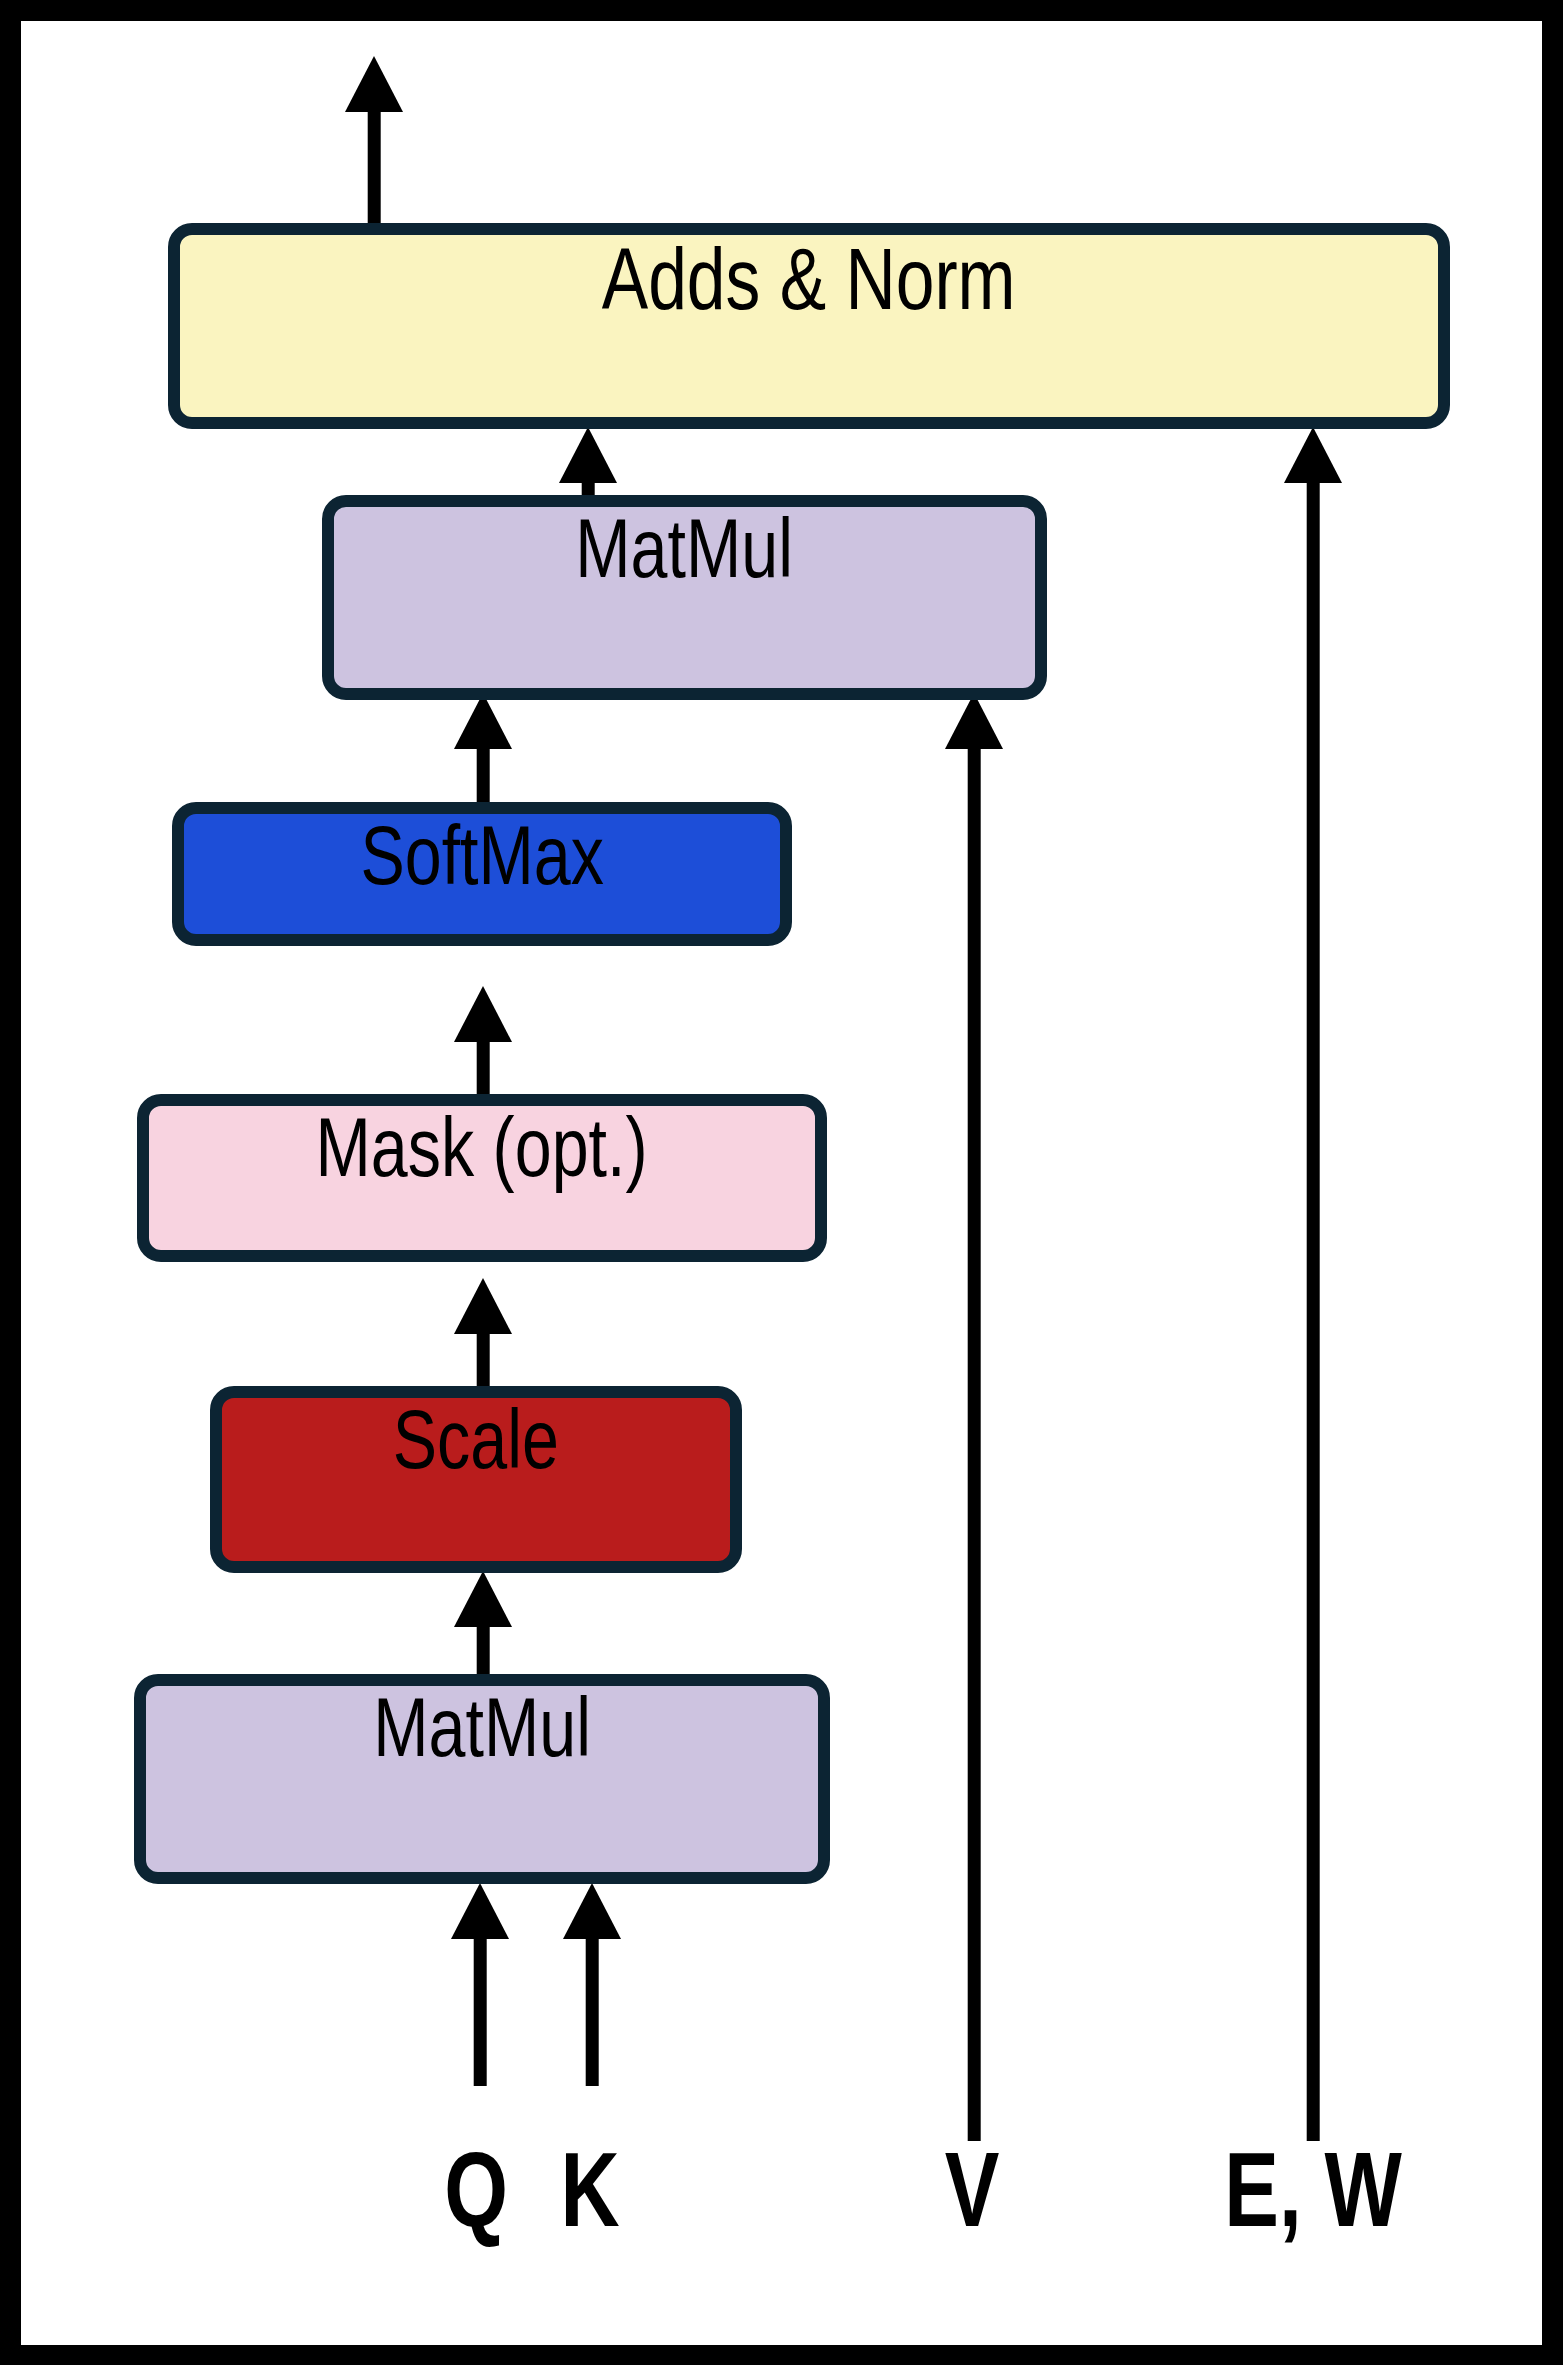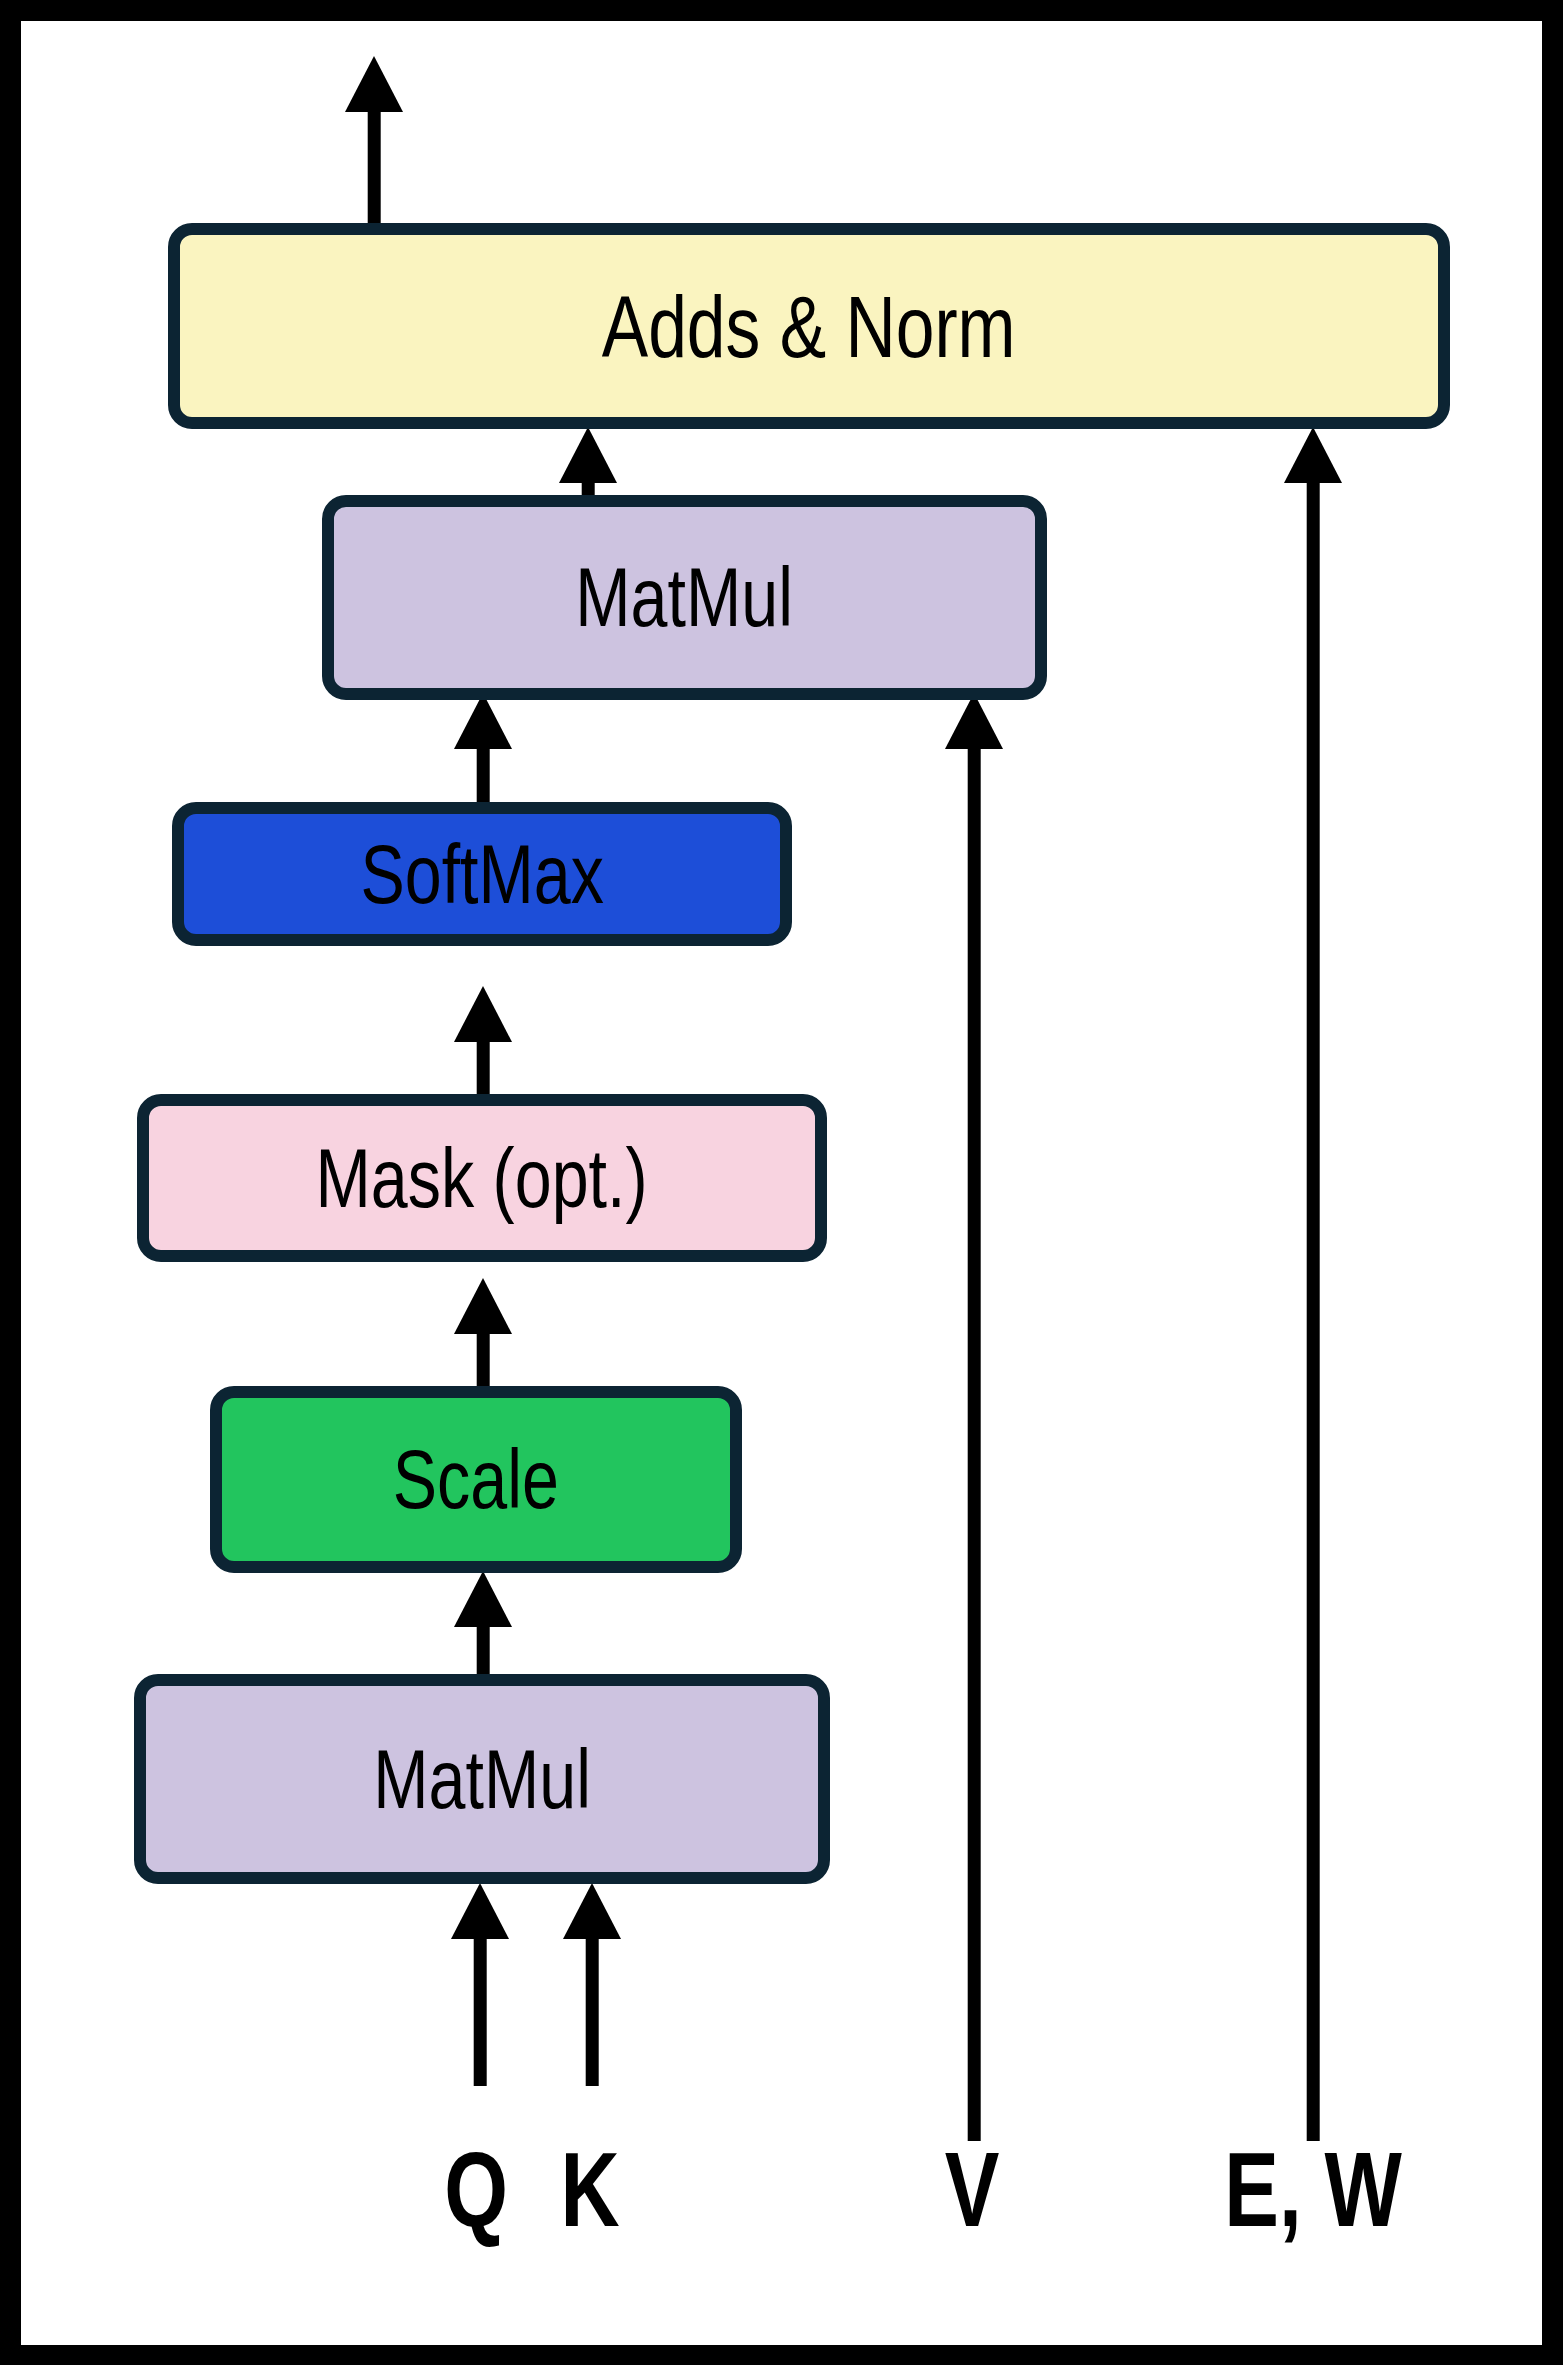--- a/index.html
+++ b/index.html
@@ -31,21 +31,21 @@
     overflow: hidden;
   }
 
   
   .node {
     position: absolute;
     box-sizing: border-box;
     border: 12.6px solid #0c2433;
     border-radius: 24px;
     display: flex;
-    align-items: center;
+    align-items: flex-start;
     justify-content: center;
     z-index: 5;
   }
   .node .label {
     font-family: "Liberation Sans Narrow", "Liberation Sans", sans-serif;
     font-weight: 400;
     color: #000000;
     line-height: 1;
     white-space: nowrap;
     transform: scaleX(0.80);
@@ -146,21 +146,21 @@
         </div>
         <div class="node" style="left: 301px; top: 474px; width: 725px; height: 205px; background: rgb(205, 195, 224); border-color: rgb(12, 36, 51);">
           <span class="label" style="font-size: 83px;">MatMul</span>
         </div>
         <div class="node" style="left: 151px; top: 781px; width: 620px; height: 144px; background: #1d4ed8; border-color: rgb(12, 36, 51);">
           <span class="label" style="font-size: 83px;">SoftMax</span>
         </div>
         <div class="node" style="left: 116px; top: 1073px; width: 690px; height: 168px; background: rgb(248, 211, 224); border-color: rgb(12, 36, 51);">
           <span class="label" style="font-size: 83px;">Mask (opt.)</span>
         </div>
-        <div class="node" style="left: 189px; top: 1365px; width: 532px; height: 187px; background: #22c55e; border-color: rgb(12, 36, 51);">
+        <div class="node" style="left: 189px; top: 1365px; width: 532px; height: 187px; background: #b91c1c; border-color: rgb(12, 36, 51);">
           <span class="label" style="font-size: 83px;">Scale</span>
         </div>
         <div class="node" style="left: 113px; top: 1653px; width: 696px; height: 210px; background: rgb(205, 195, 224); border-color: rgb(12, 36, 51);">
           <span class="label" style="font-size: 83px;">MatMul</span>
         </div>
       </div>
 
     <div id="input-layer">
         <div class="varlabel" style="left: 280px; top: 2116px; width: 350px;">Q</div>
         <div class="varlabel" style="left: 394px; top: 2116px; width: 350px;">K</div>

